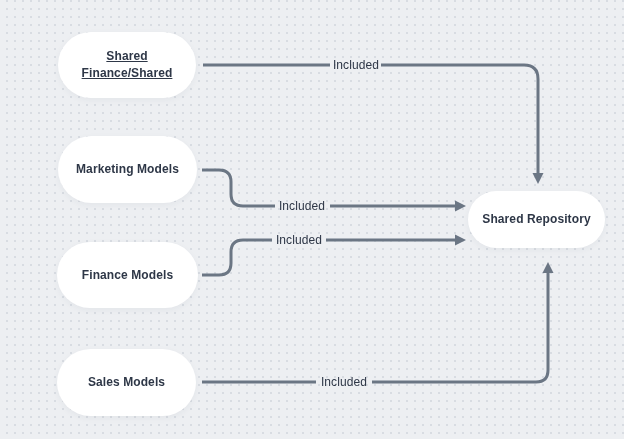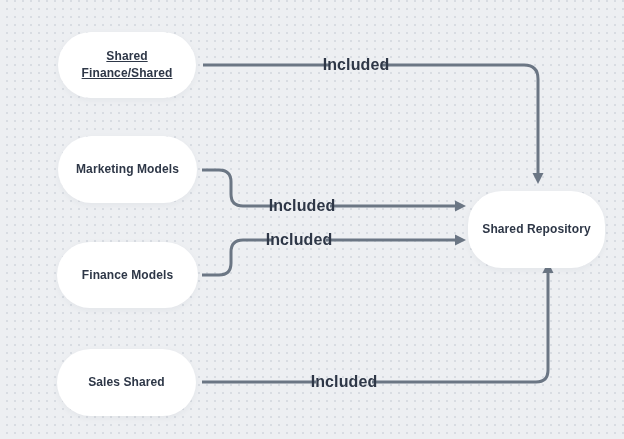--- a/index.html
+++ b/index.html
@@ -25,24 +25,24 @@
     display: flex; align-items: center; justify-content: center;
     text-align: center;
     color: #2e3747; font-size: 12px; font-weight: 600;
     line-height: 17px; letter-spacing: 0.1px;
     box-shadow: 0 2px 6px rgba(45,55,72,0.05);
   }
   .node-a { left: 58px;  top: 32px;  width: 138px; height: 66px; border-radius: 33px; text-decoration: underline; }
   .node-b { left: 58px;  top: 136px; width: 139px; height: 67px; border-radius: 34px; }
   .node-c { left: 57px;  top: 242px; width: 141px; height: 66px; border-radius: 33px; }
   .node-d { left: 57px;  top: 349px; width: 139px; height: 67px; border-radius: 34px; }
-  .node-e { left: 468px; top: 191px; width: 137px; height: 77px; border-radius: 34px; }
+  .node-e { left: 468px; top: 191px; width: 137px; height: 57px; border-radius: 34px; }
   .edge-label {
     position: absolute; transform: translate(-50%, -50%);
-    color: #2e3747; font-size: 16px; font-weight: 700;
+    color: #2e3747; font-size: 12px; font-weight: 400;
     letter-spacing: 0.1px; white-space: nowrap;
   }
   .edge-label-1 { left: 356px; top: 65px; }
   .edge-label-2 { left: 302px; top: 206px; }
   .edge-label-3 { left: 299px; top: 240px; }
   .edge-label-4 { left: 344px; top: 382px; }
 </style>
 </head>
 <body>
 
@@ -84,21 +84,21 @@
 
   <div class="node node-c">
     <div>Finance Models</div>
   </div>
 
   <div class="node node-b">
     <div>Marketing Models</div>
   </div>
 
   <div class="node node-d">
-    <div>Sales Shared</div>
+    <div>Sales Models</div>
   </div>
 
   <div class="node node-e">
     <div>Shared Repository</div>
   </div>
 
   <div class="edge-label edge-label-1">Included</div>
   <div class="edge-label edge-label-2">Included</div>
   <div class="edge-label edge-label-3">Included</div>
   <div class="edge-label edge-label-4">Included</div>

